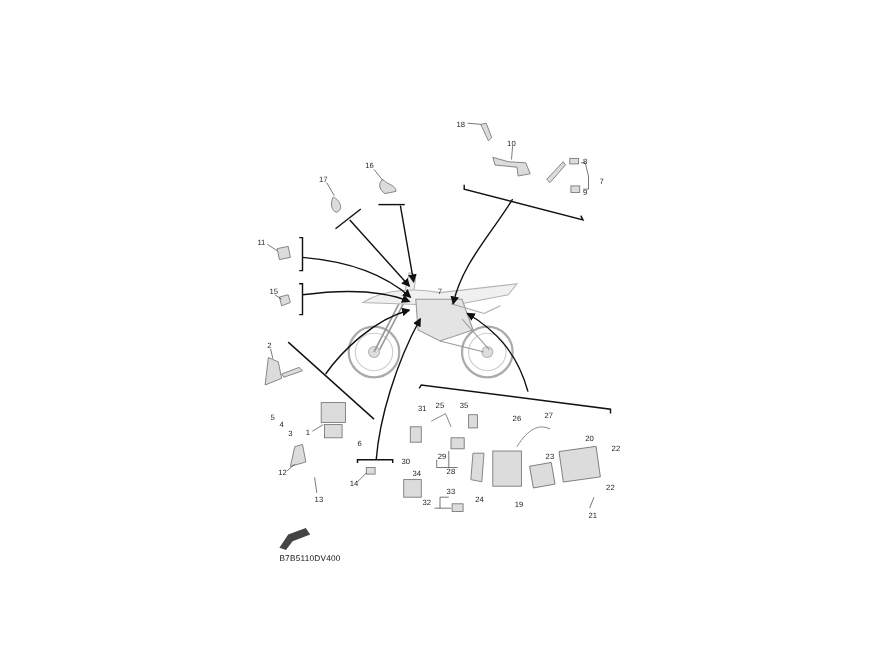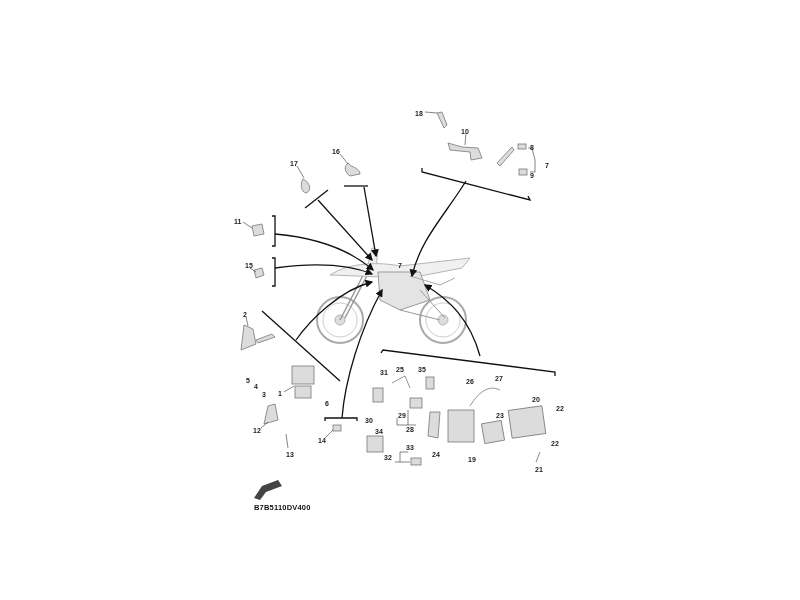--- a/index.html
+++ b/index.html
@@ -1,17 +1,17 @@
 <!DOCTYPE html>
 <html><head>
 <meta charset="utf-8">
 <style>
   html, body { margin:0; padding:0; background:#ffffff; }
   body { width:800px; height:600px; position:relative; overflow:hidden; font-family:"Liberation Sans", sans-serif; }
-  #diagram { position:absolute; left:0; top:0; width:800px; height:600px;font-weight:bold; }
+  #diagram { position:absolute; left:0; top:0; width:800px; height:600px; }
   .lbl { position:absolute; font-size:7px; color:#222; line-height:1; white-space:nowrap; }
   .code { position:absolute; left:254px; top:503px; font-size:7.5px; color:#111; letter-spacing:0.2px; }
 </style>
 </head>
 <body>
 
 <div id="diagram">
   <svg width="800" height="600" viewBox="0 0 800 600">
     <defs>
       <marker id="arr" markerWidth="6" markerHeight="6" refX="5" refY="3" orient="auto">

